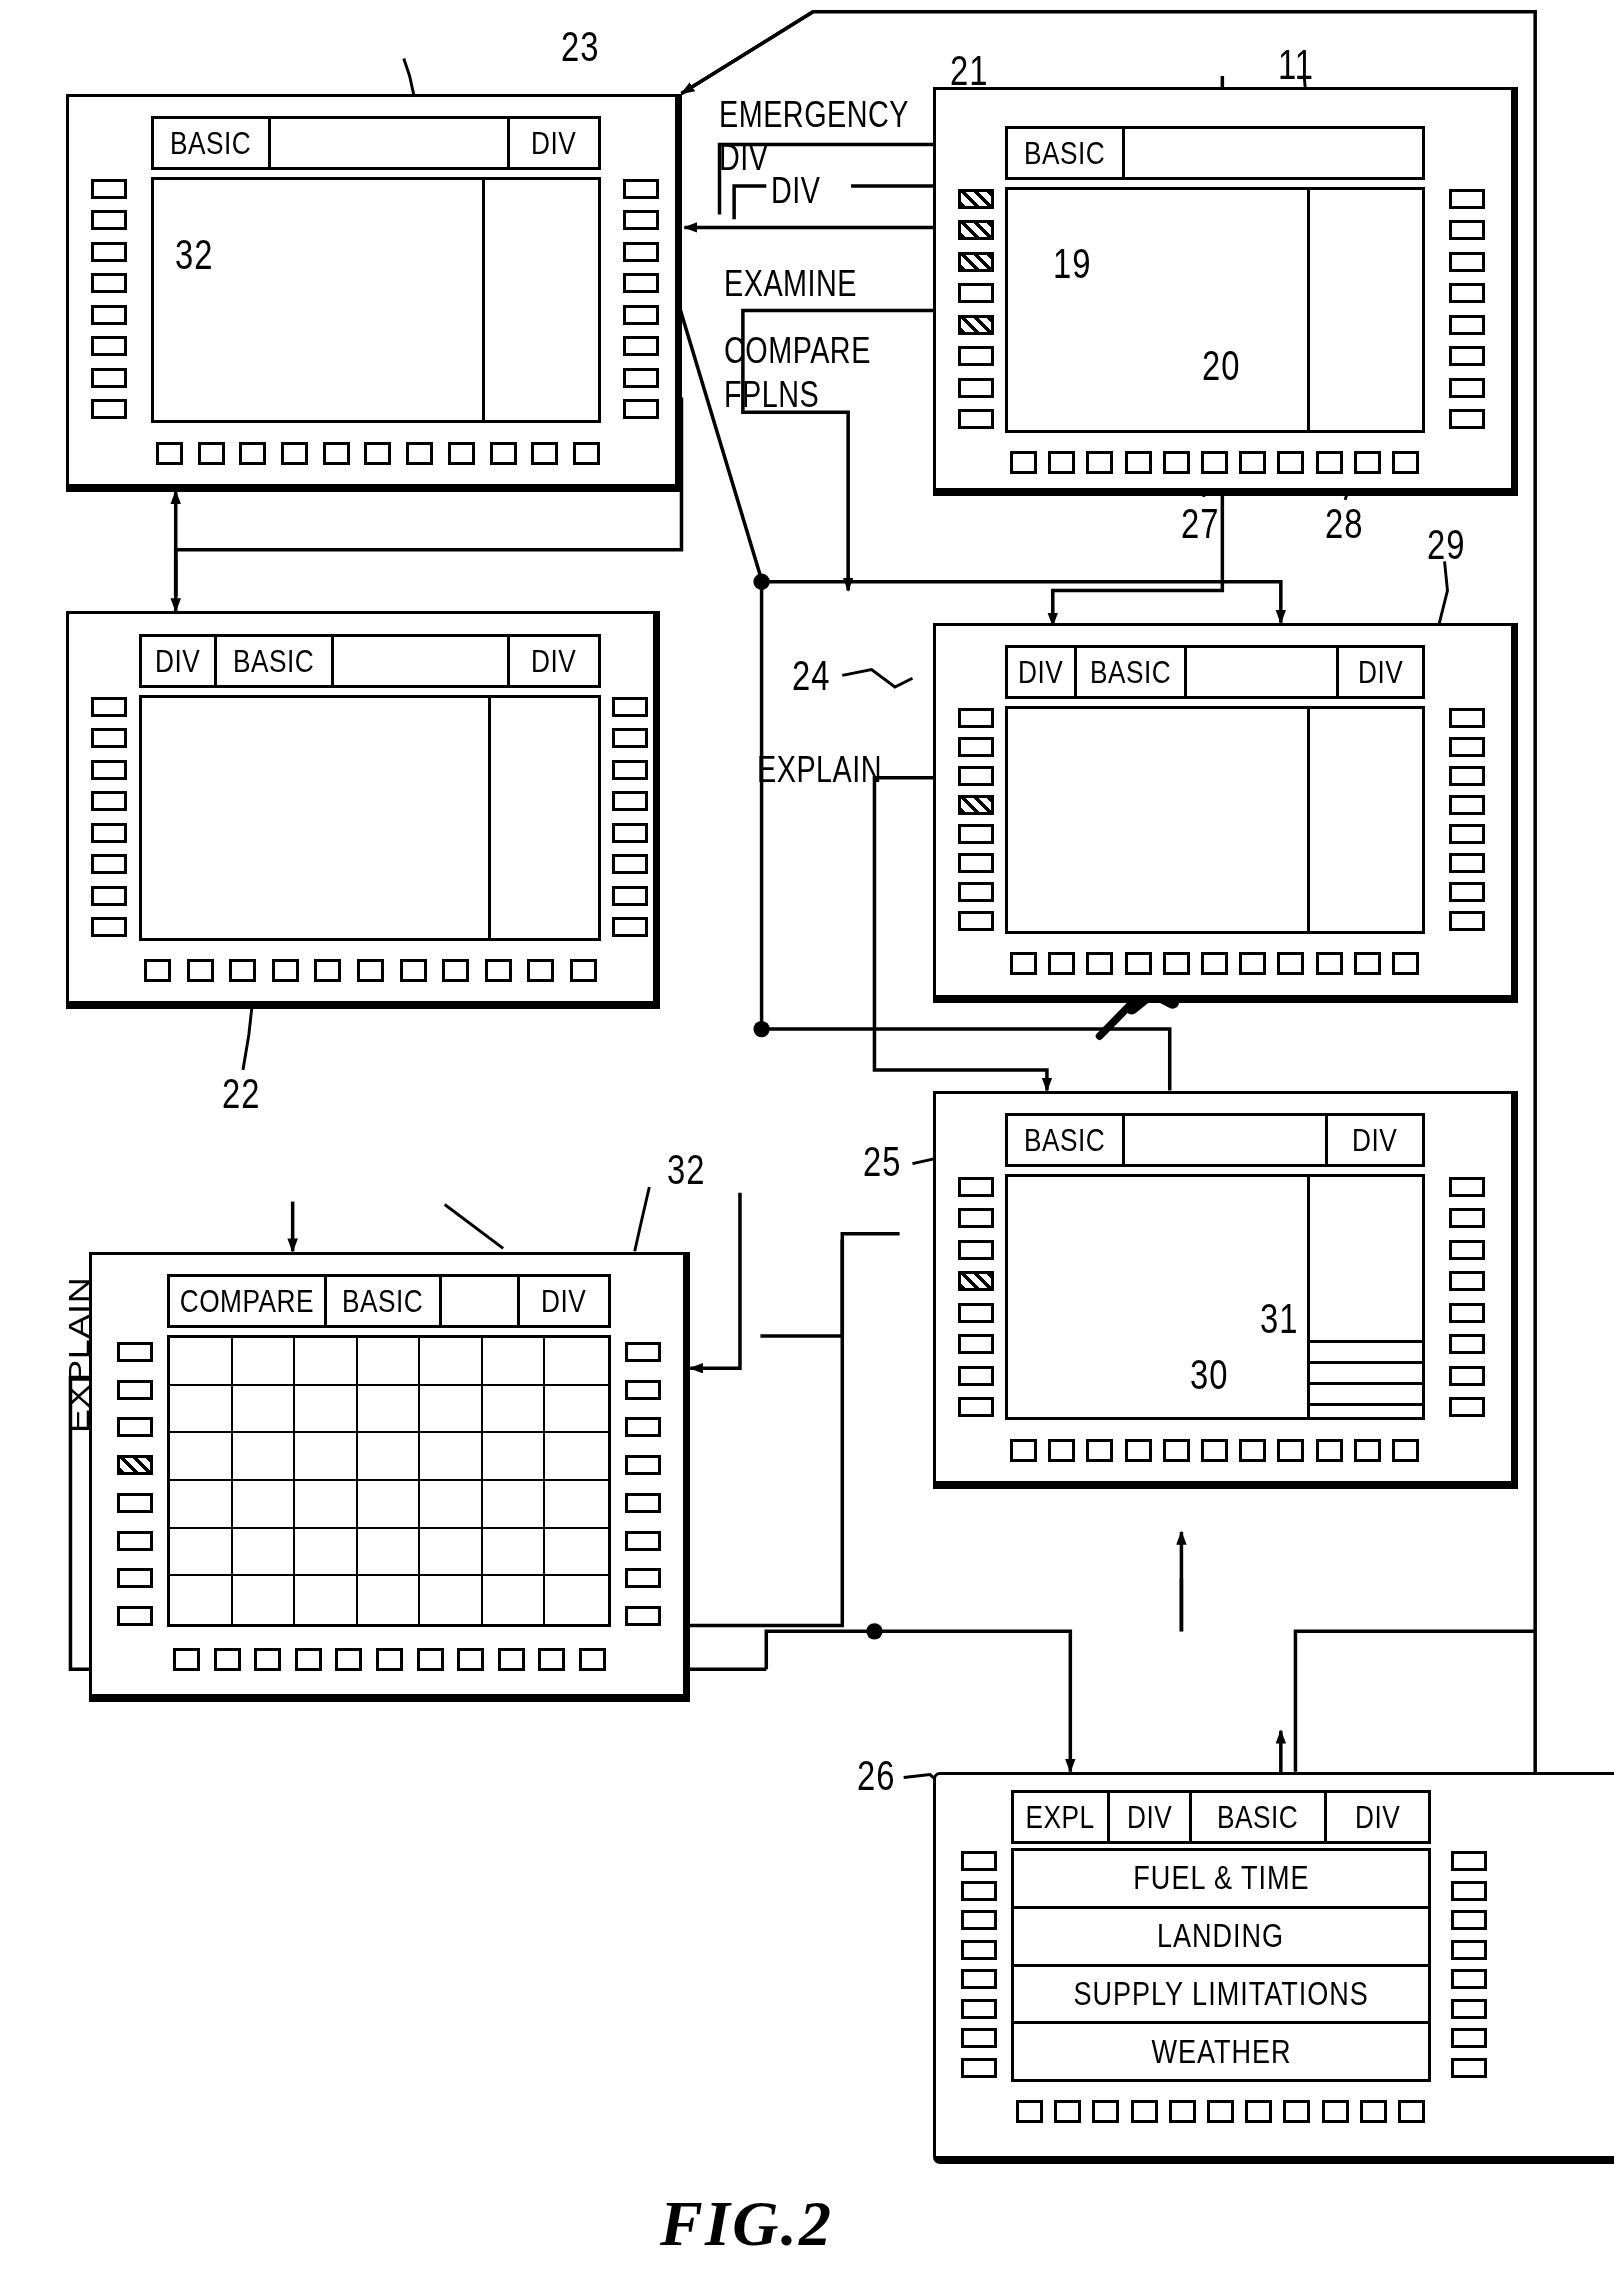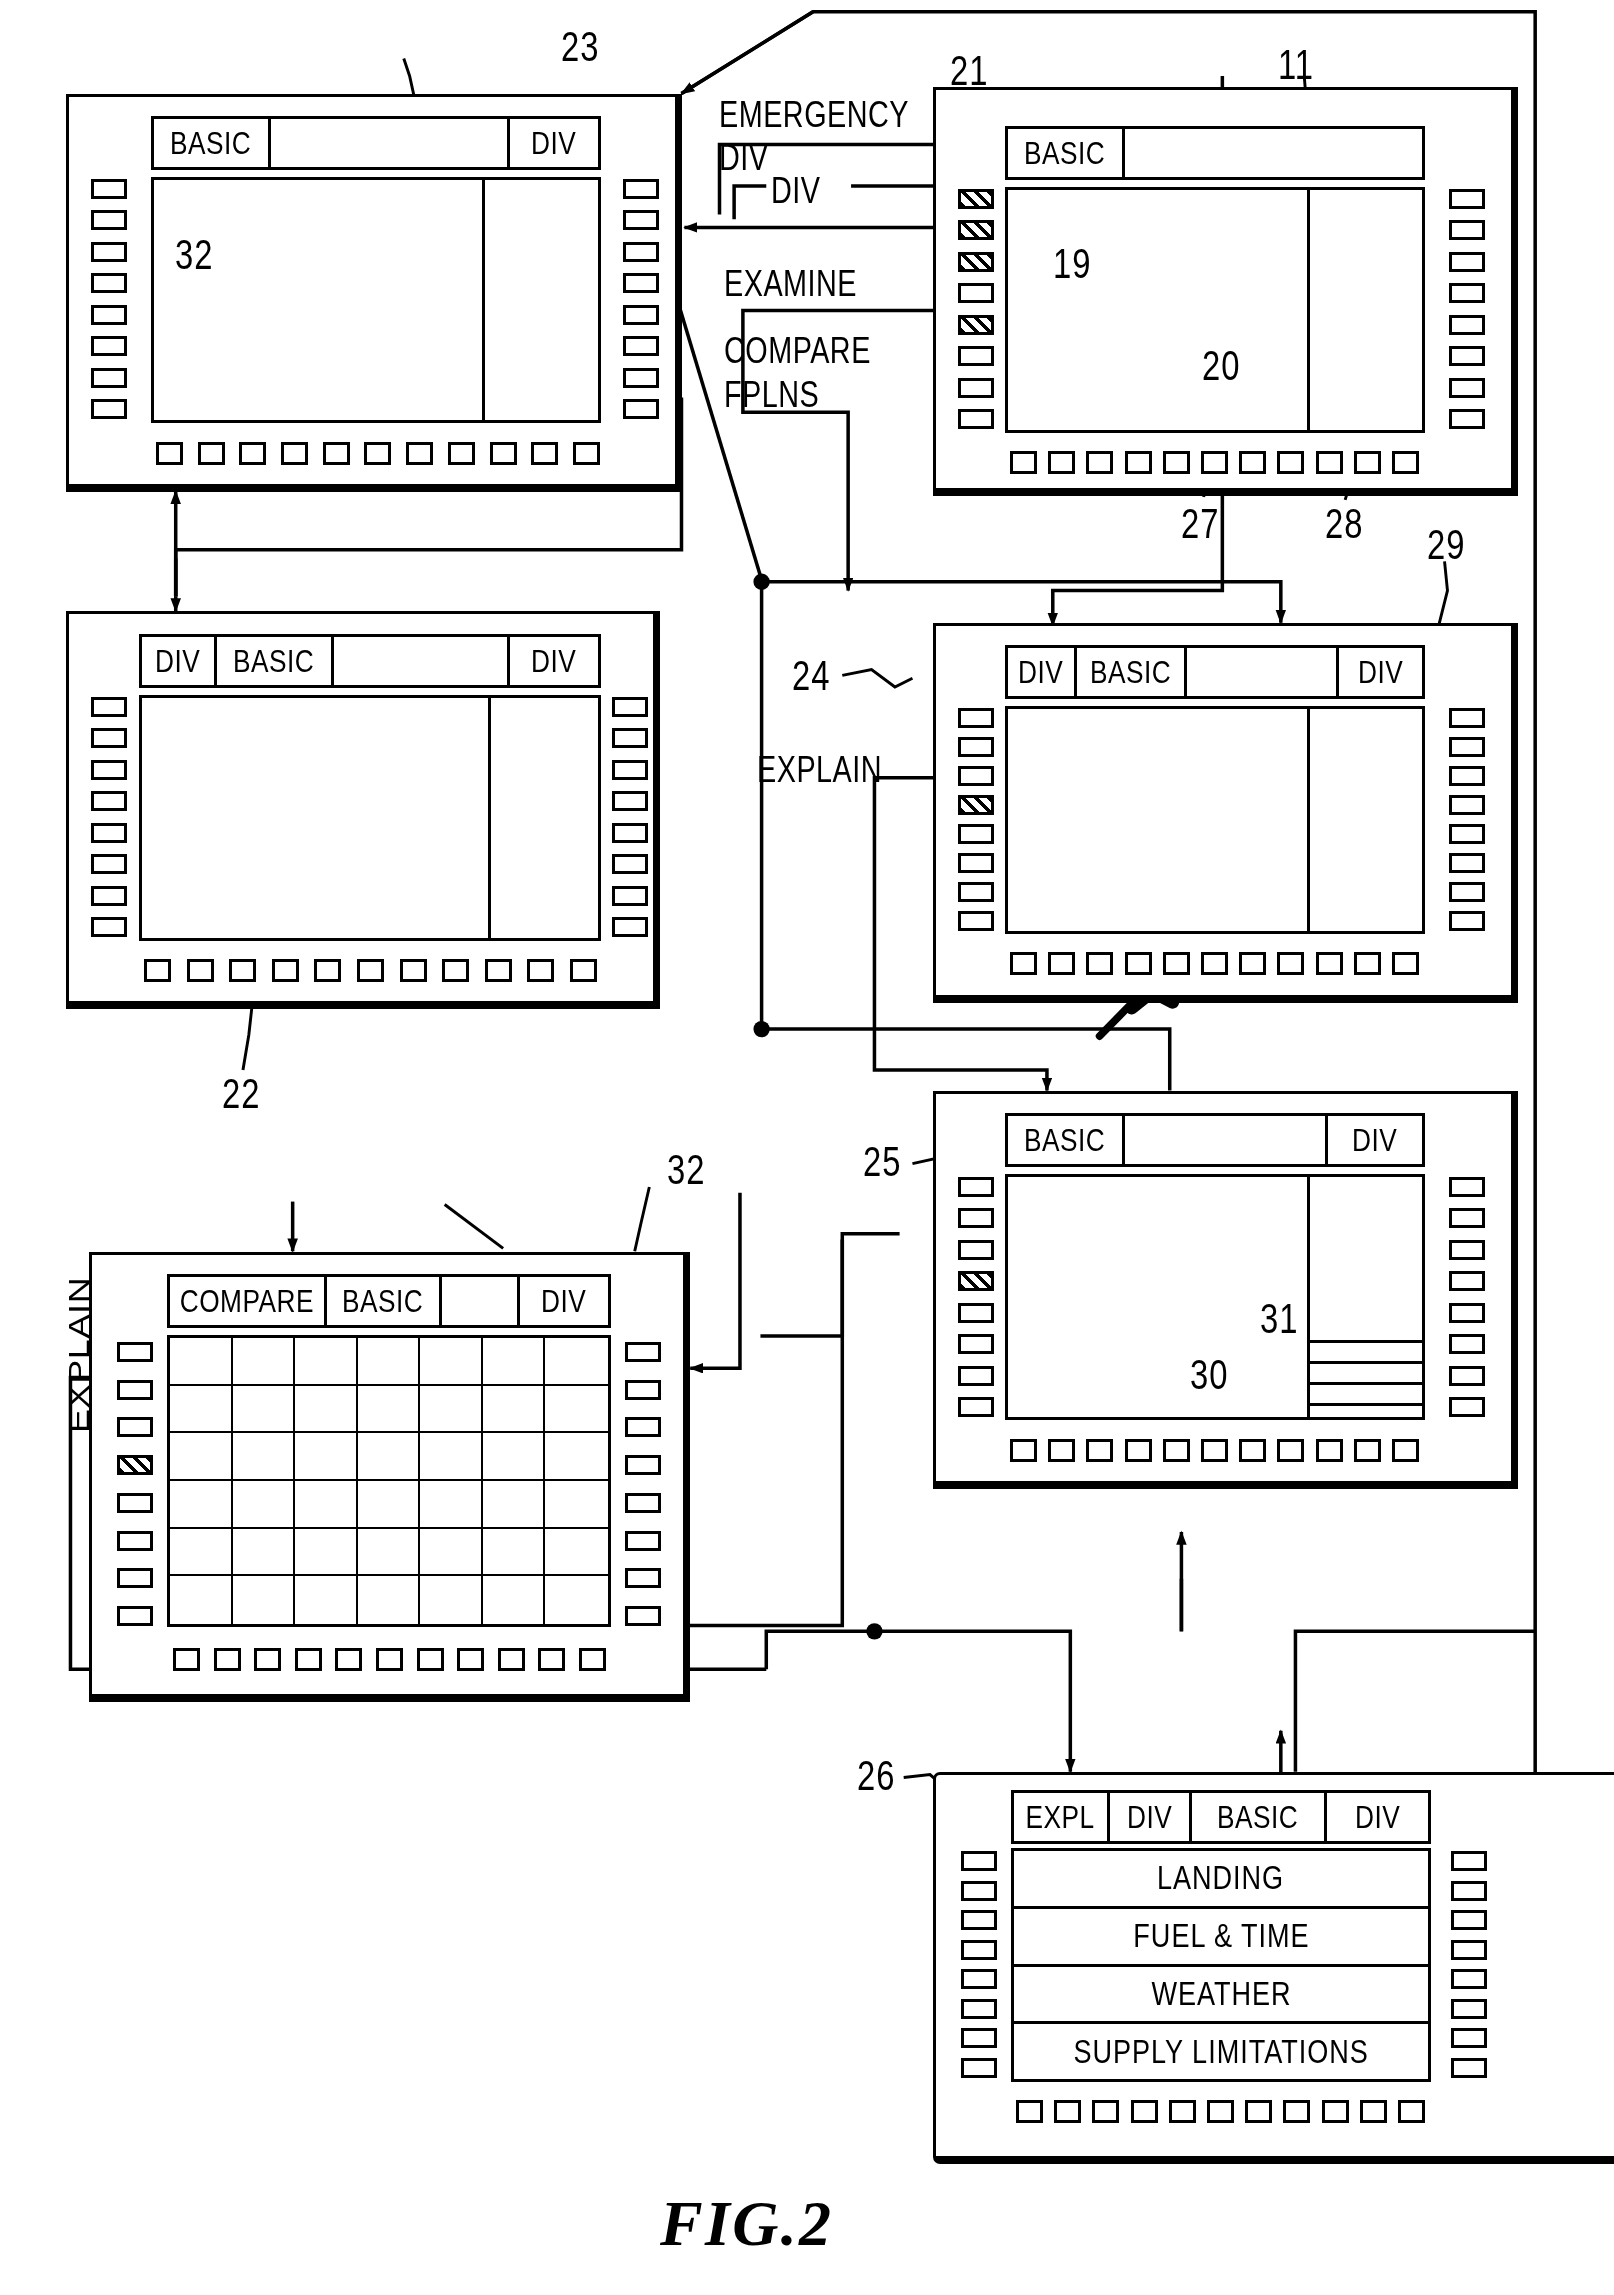--- a/index.html
+++ b/index.html
@@ -552,30 +552,30 @@
       </div>
       <div class="tcell" style="width:135px;">
         <span class="tlabel">BASIC</span>
       </div>
       <div class="tcell" style="flex:1;">
         <span class="tlabel">DIV</span>
       </div>
     </div>
     <div class="listbox" style="left:75px;top:73px;width:420px;height:234px;">
         <div class="listrow">
+          <span>FUEL  &amp;  TIME</span>
+        </div>
+        <div class="listrow">
           <span>LANDING</span>
         </div>
         <div class="listrow">
-          <span>FUEL  &amp;  TIME</span>
+          <span>SUPPLY  LIMITATIONS</span>
         </div>
         <div class="listrow">
           <span>WEATHER</span>
-        </div>
-        <div class="listrow">
-          <span>SUPPLY  LIMITATIONS</span>
         </div>
       </div>
     <div class="bezcol" style="left:24.6px;top:76px;width:36px;height:227px;">
         <div class="bez" style="width: 100%; height: 20px;"></div>
         <div class="bez" style="width: 100%; height: 20px;"></div>
         <div class="bez" style="width: 100%; height: 20px;"></div>
         <div class="bez" style="width: 100%; height: 20px;"></div>
         <div class="bez" style="width: 100%; height: 20px;"></div>
         <div class="bez" style="width: 100%; height: 20px;"></div>
         <div class="bez" style="width: 100%; height: 20px;"></div>

